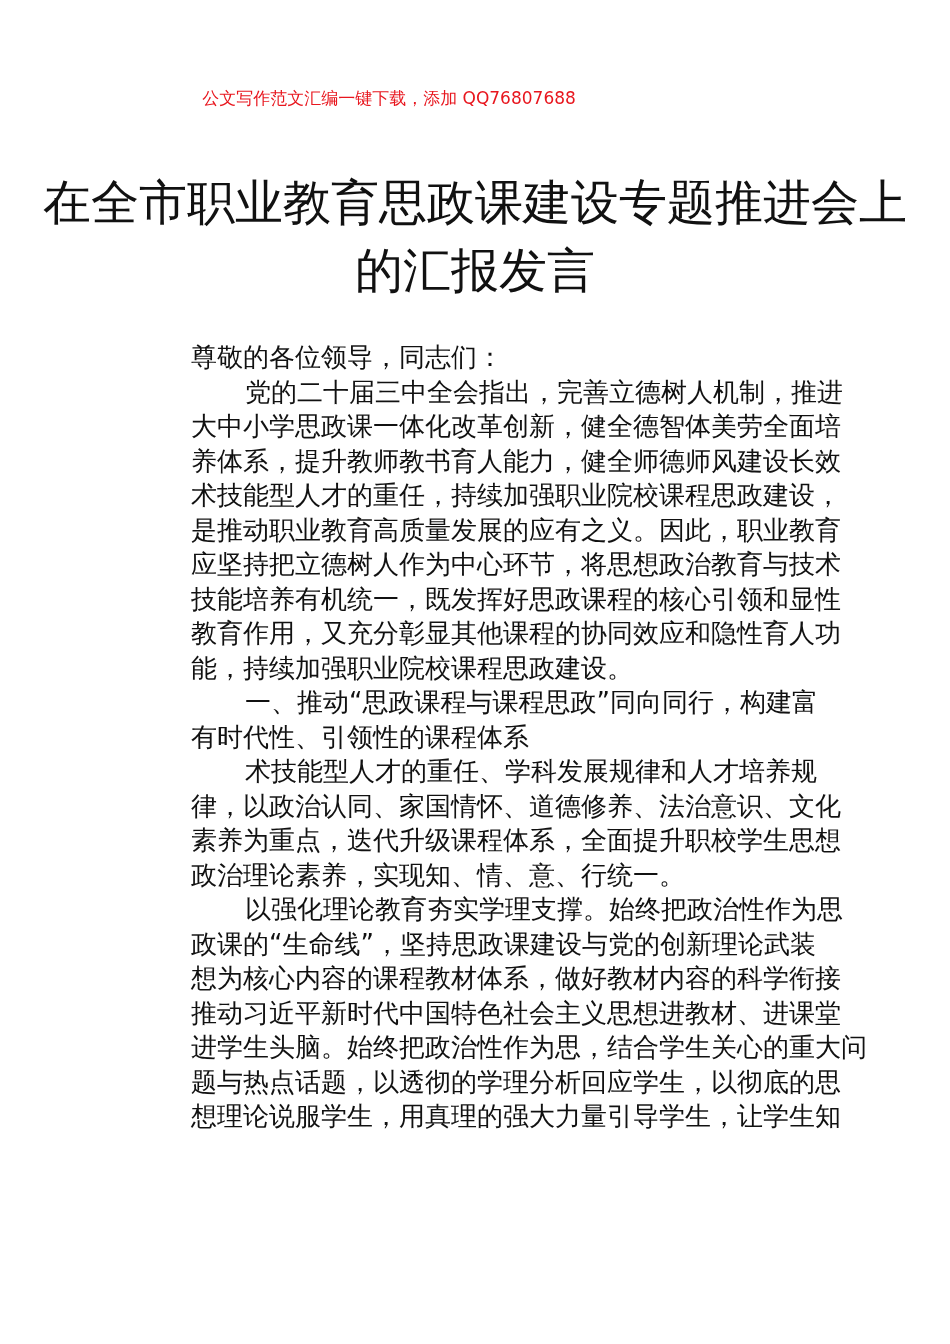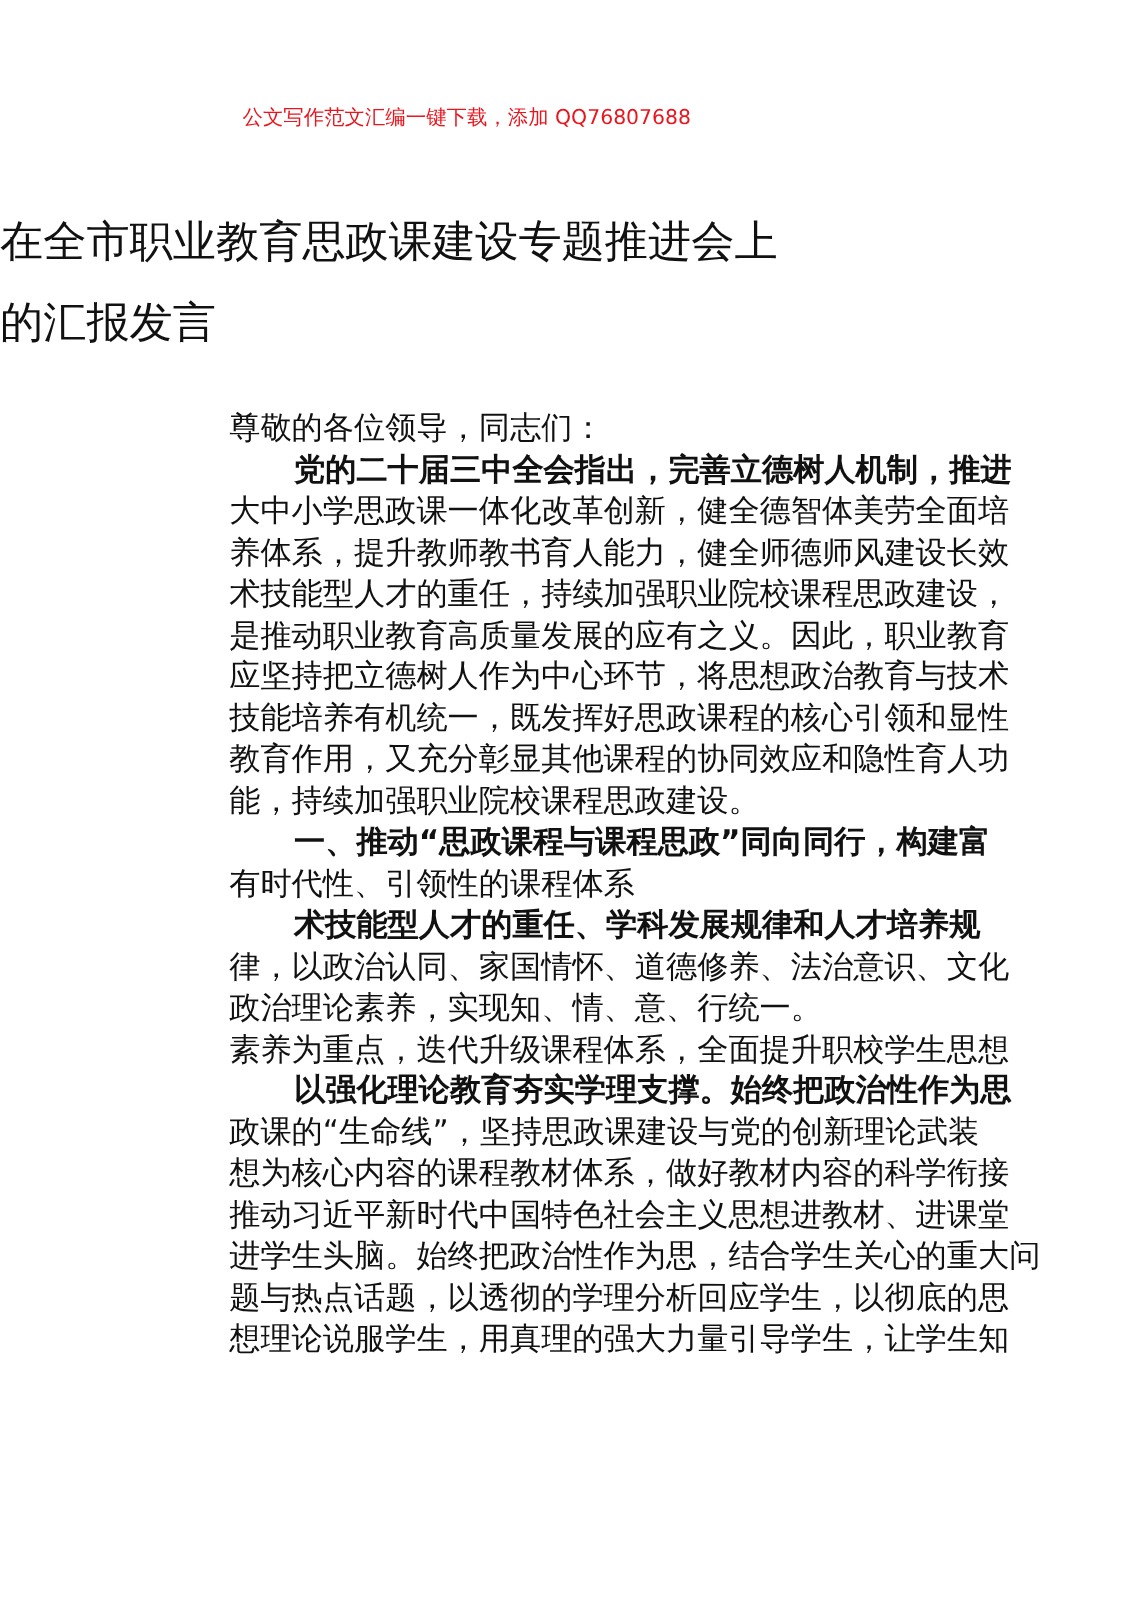--- a/index.html
+++ b/index.html
@@ -1,28 +1,28 @@
 <!DOCTYPE html>
 <html><head>
   <meta charset="utf-8">
   <style>
     html, body { margin: 0; padding: 0; background: #ffffff; }
     body { width: 950px; height: 1344px; position: relative; overflow: hidden;
            font-family: "DejaVu Sans", "Liberation Sans", sans-serif; color: #111111; }
     .banner { position: absolute; top: 86px; left: 0; width: 778px; text-align: center;
               font-size: 17px; line-height: 24px; color: #e8161e; }
-    .title { position: absolute; left: 0; width: 950px; 
-             font-size: 36px; line-height: 44px; color: #111111; }
+    .title { position: absolute; left: 0; width: 950px; text-align: center;
+             font-size: 48px; line-height: 44px; color: #111111; }
     .title.l1 { top: 180px; }
     .title.l2 { top: 248px; }
     .body { position: absolute; top: 340px; left: 145px; width: 660px; }
     .line { font-size: 26px; line-height: 34.5px; height: 34.5px; white-space: nowrap;
             text-align: justify; text-align-last: justify; letter-spacing: 0; margin-left: 46px; }
     .line.last { text-align-last: left; }
-    .line.indent { padding-left: 54px; font-weight: bold; }
+    .line.indent { padding-left: 54px; }
   </style>
 </head>
 <body>
 
 <div class="banner">公文写作范文汇编一键下载，添加 QQ76807688</div>
 
 <div class="title l1">在全市职业教育思政课建设专题推进会上</div>
 <div class="title l2">的汇报发言</div>
 
 <div class="body" id="doc-body">
@@ -33,22 +33,22 @@
     <div class="line">术技能型人才的重任，持续加强职业院校课程思政建设，</div>
     <div class="line">是推动职业教育高质量发展的应有之义。因此，职业教育</div>
     <div class="line">应坚持把立德树人作为中心环节，将思想政治教育与技术</div>
     <div class="line">技能培养有机统一，既发挥好思政课程的核心引领和显性</div>
     <div class="line">教育作用，又充分彰显其他课程的协同效应和隐性育人功</div>
     <div class="line last">能，持续加强职业院校课程思政建设。</div>
     <div class="line indent">一、推动“思政课程与课程思政”同向同行，构建富</div>
     <div class="line last">有时代性、引领性的课程体系</div>
     <div class="line indent">术技能型人才的重任、学科发展规律和人才培养规</div>
     <div class="line">律，以政治认同、家国情怀、道德修养、法治意识、文化</div>
+    <div class="line">素养为重点，迭代升级课程体系，全面提升职校学生思想</div>
     <div class="line last">政治理论素养，实现知、情、意、行统一。</div>
-    <div class="line">素养为重点，迭代升级课程体系，全面提升职校学生思想</div>
     <div class="line indent">以强化理论教育夯实学理支撑。始终把政治性作为思</div>
     <div class="line">政课的“生命线”，坚持思政课建设与党的创新理论武装</div>
     <div class="line">想为核心内容的课程教材体系，做好教材内容的科学衔接</div>
     <div class="line">推动习近平新时代中国特色社会主义思想进教材、进课堂</div>
     <div class="line">进学生头脑。始终把政治性作为思，结合学生关心的重大问</div>
     <div class="line">题与热点话题，以透彻的学理分析回应学生，以彻底的思</div>
     <div class="line">想理论说服学生，用真理的强大力量引导学生，让学生知</div>
   </div>
 
 </body></html>

